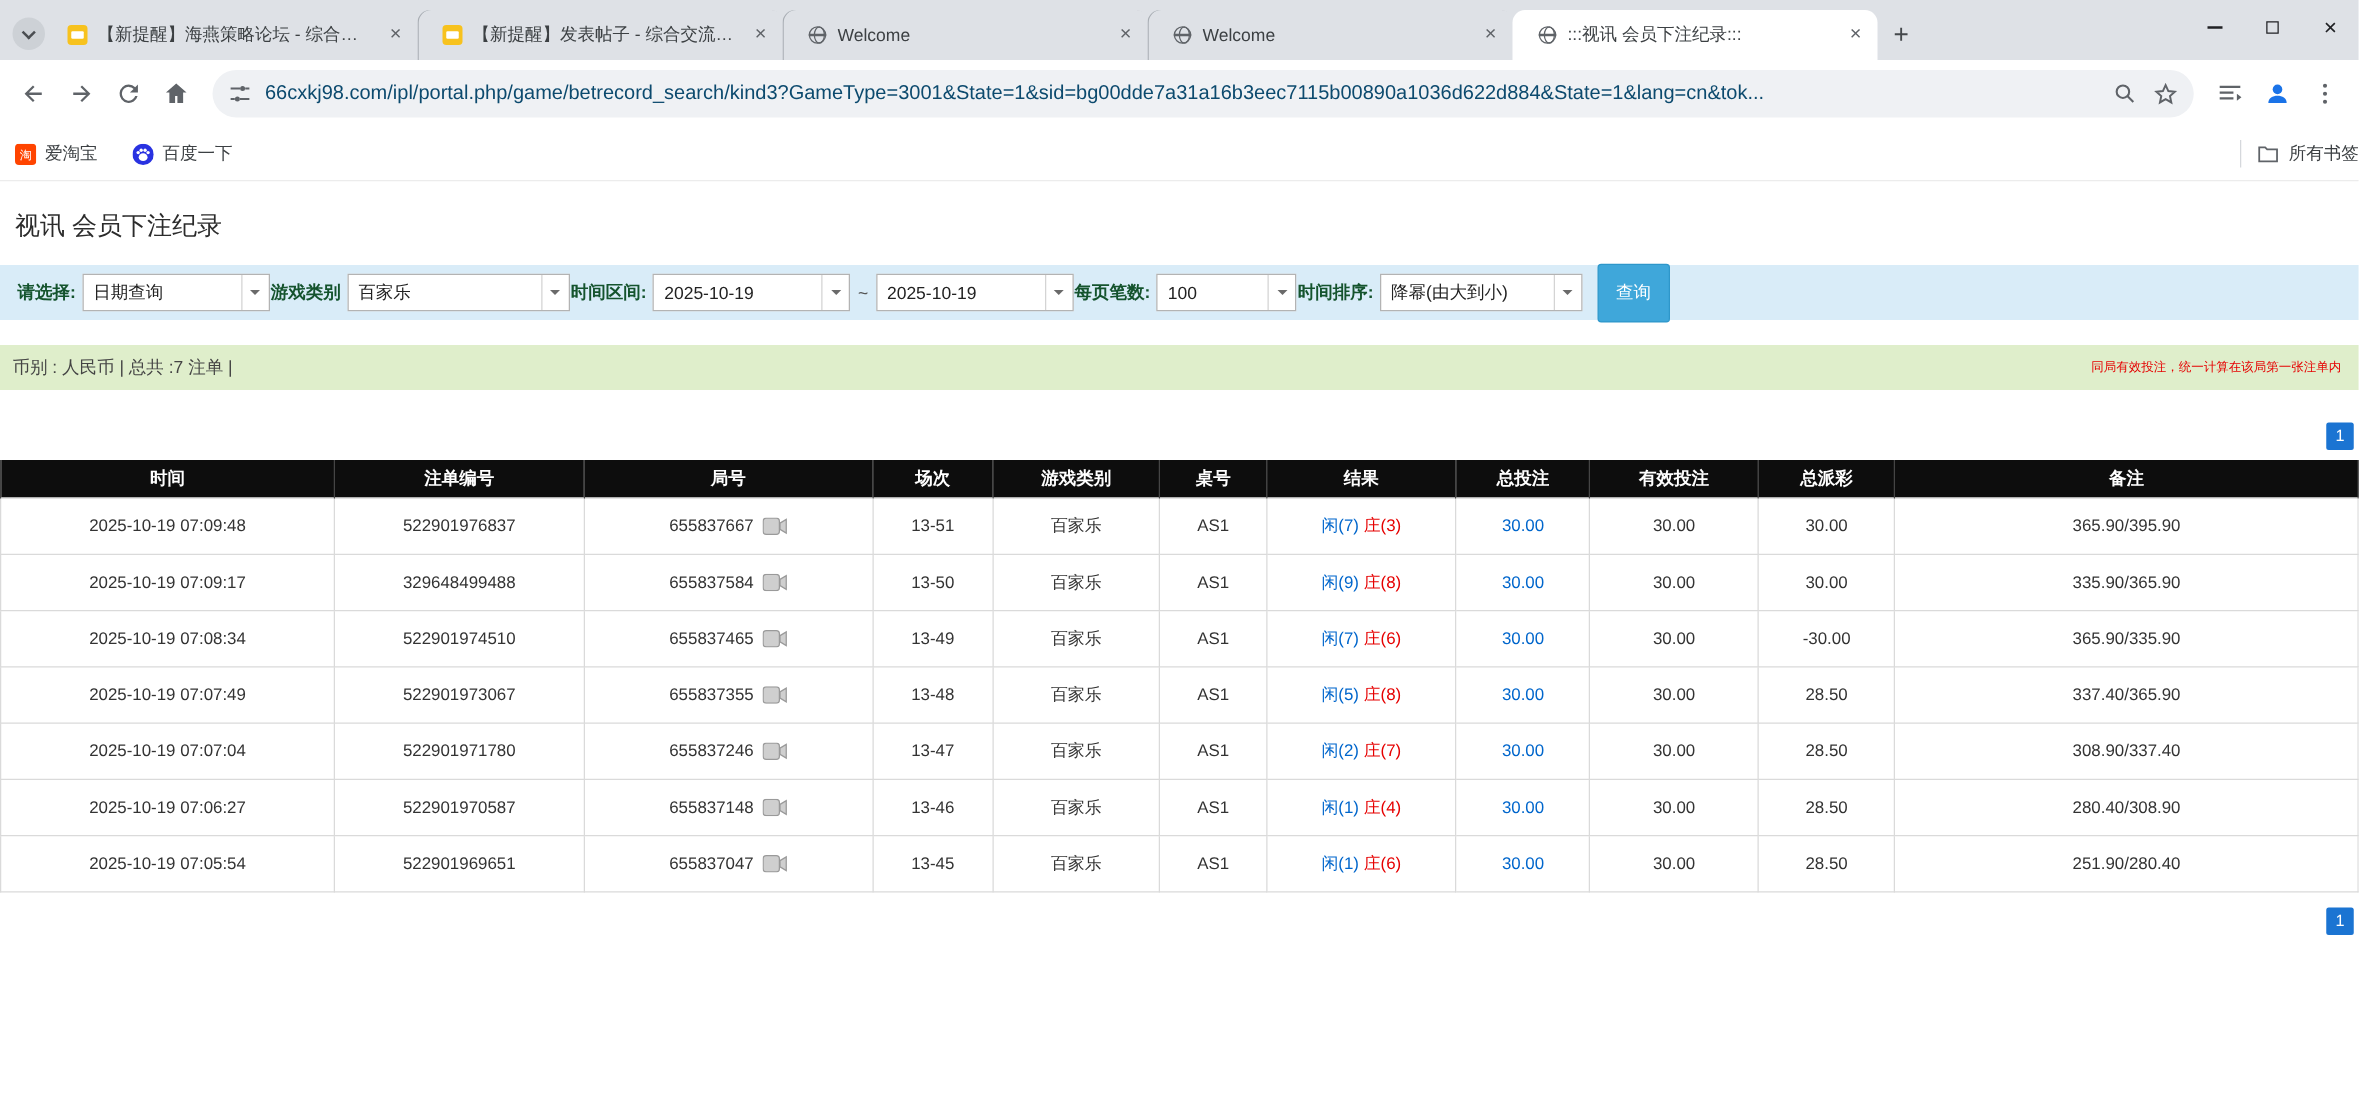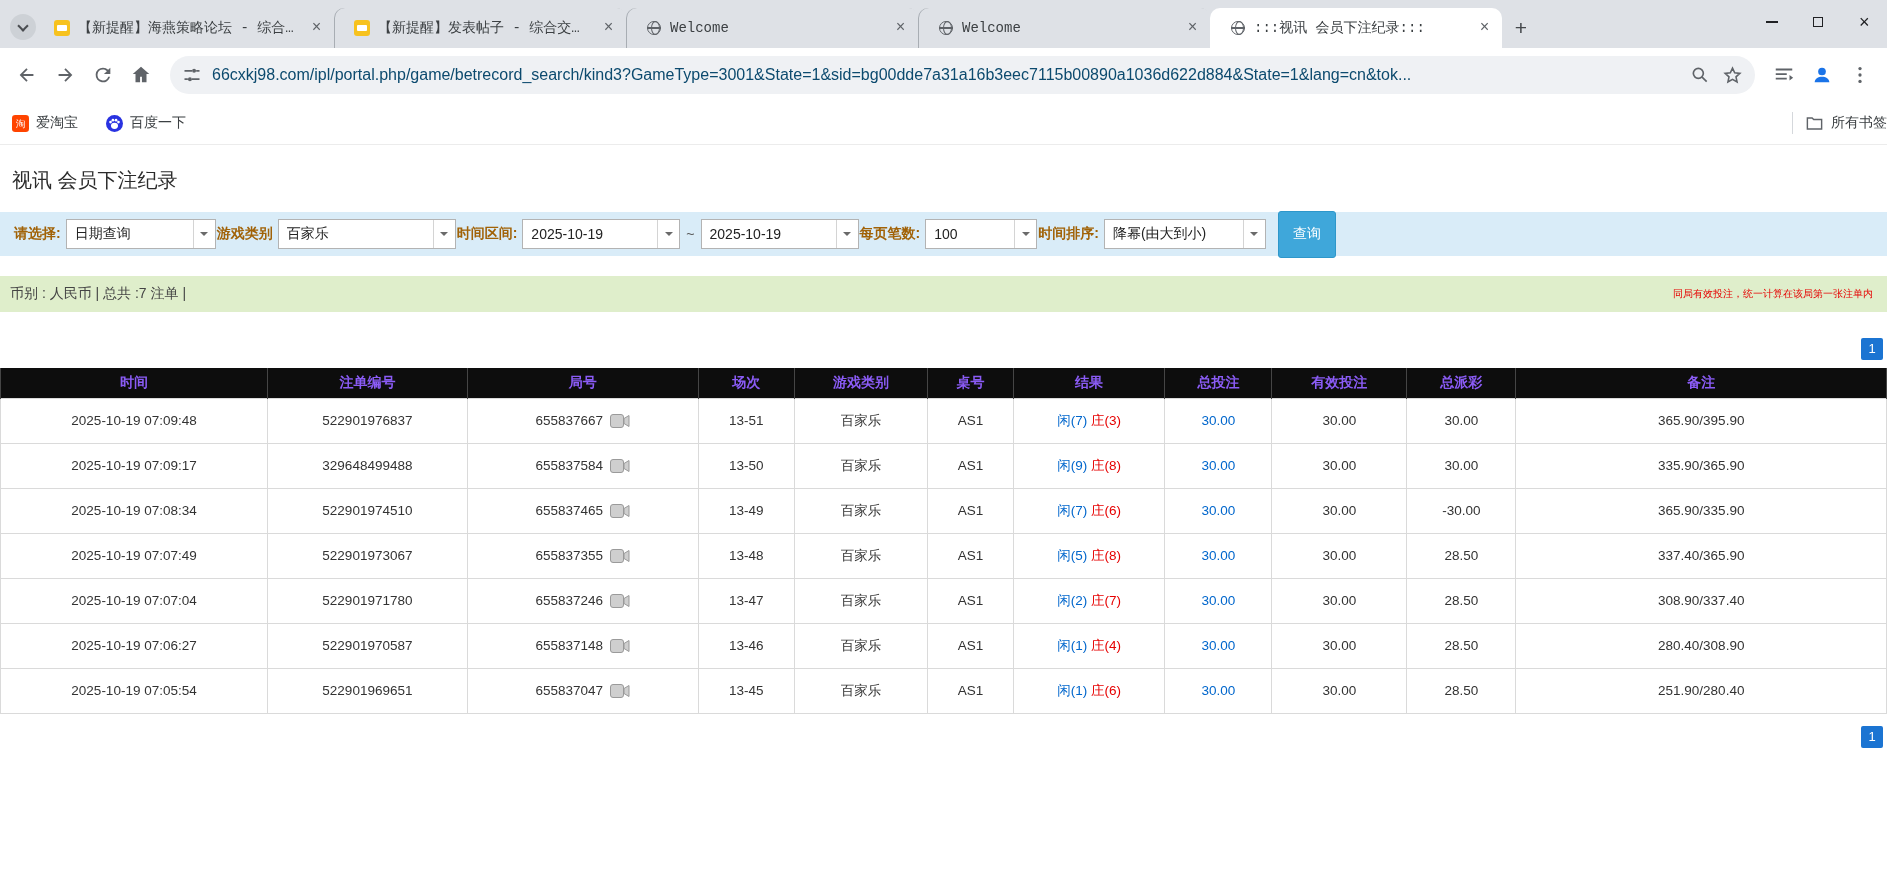--- a/index.html
+++ b/index.html
@@ -16,21 +16,21 @@
     position:relative; padding-left:6px;
   }
   .tab-search {
     width:26px; height:26px; border-radius:50%; margin:0 6px 8px 4px;
     display:flex; align-items:center; justify-content:center; background:#cdd1d6;
   }
   .chev { width:8px; height:8px; border-right:2px solid #4a4d51; border-bottom:2px solid #4a4d51; transform:rotate(45deg); margin-top:-3px; }
   .tabs { display:flex; height:40px; }
   .tab {
     width:292px; height:40px; display:flex; align-items:center; padding:0 8px 0 12px;
-    border-radius:10px 10px 0 0; color:#3c4043; cursor:pointer;font-family:Liberation Mono, monospace;
+    border-radius:10px 10px 0 0; color:#3c4043; cursor:pointer;
   }
   .tab + .tab { box-shadow: inset 1px 0 0 #a8adb3; padding-left: 20px; }
   .tab.active { background:#fff; box-shadow:none; }
   .tab-title { flex:1; overflow:hidden; white-space:nowrap; text-overflow:ellipsis; font-size:14px; margin:0 8px; }
   .tab-close { width:19px; height:19px; border-radius:50%; flex:none; display:flex; align-items:center; justify-content:center; color:#5f6368; font-size:16px; line-height:1; }
   .favicon { width:16px; height:16px; flex:none; position:relative; }
   .favicon.forum-favicon { background:#f7c21e; border-radius:3px; }
   .favicon.forum-favicon::after { content:""; position:absolute; left:3px; top:5px; width:10px; height:6px; background:#fff; border-radius:1px; }
   .favicon.globe-favicon { width:14px; height:14px; margin:1px; border:1.5px solid #5f6368; border-radius:50%; }
   .favicon.globe-favicon::before { content:""; position:absolute; left:-1px; right:-1px; top:50%; margin-top:-0.75px; height:1.5px; background:#5f6368; }
@@ -60,21 +60,21 @@
   .bm-divider { width:1px; height:22px; background:#d5d8dc; margin-right:12px; }
   .bookmarks-right span.bm-label { font-size:14px; color:#3c4043; white-space:nowrap; margin-left:7px; }
 
   
   .page-title { font-size:20px; font-weight:400; color:#2b2b2b; margin:22px 0 0 12px; }
 
   .filter-bar {
     margin-top:18px; background:#d9ecf8; height:44px;
     display:flex; align-items:center; padding:0 10px 0 14px;
   }
-  .flabel { color:#a16207; font-weight:bold; font-size:14px; margin:0 5px 0 1px; white-space:nowrap; }
+  .flabel { color:#14532d; font-weight:bold; font-size:14px; margin:0 5px 0 1px; white-space:nowrap; }
   .flabel:first-child { margin-left:0; }
   .select {
     display:inline-flex; align-items:center; justify-content:space-between;
     background:#fff; border:1px solid #b3b3b3; height:30px; padding-left:8px;
     font-size:14px; color:#222; cursor:pointer; flex:none;
   }
   .select-value { white-space:nowrap; overflow:hidden; }
   .select-arrow { width:22px; height:100%; border-left:1px solid #d4d4d4; display:flex; align-items:center; justify-content:center; margin-left:6px; flex:none; }
   .select-arrow::after { content:""; border:4px solid transparent; border-top-color:#6a6a6a; margin-top:4px; }
   .tilde { color:#555; margin:0 6px; font-size:14px; }
@@ -94,21 +94,21 @@
   .pager { text-align:right; margin:26px 4px 8px 0; }
   .pager-bottom { text-align:right; margin:12px 4px 0 0; }
   .page-num {
     display:inline-block; min-width:22px; height:22px; line-height:22px;
     background:#1b74d2; color:#fff; text-align:center; font-size:13px; border-radius:2px;
     cursor:pointer;
   }
 
   table.records { width:100%; border-collapse:collapse; table-layout:fixed; }
   table.records thead th {
-    background:#0d0d0d; color:#8b5cf6; font-size:14px; font-weight:bold;
+    background:#0d0d0d; color:#ffffff; font-size:14px; font-weight:bold;
     height:30px; border-right:1px solid #454545; border-left:1px solid #454545;
   }
   table.records tbody td {
     height:45px; text-align:center; font-size:13.5px; color:#333;
     border:1px solid #dadada; background:#fff; overflow:hidden; white-space:nowrap;
   }
   table.records tfoot td {
     background:#9c9c9c; color:#fff; height:31px; text-align:center;
     font-size:13.5px; border:2px solid #fff;
   }

